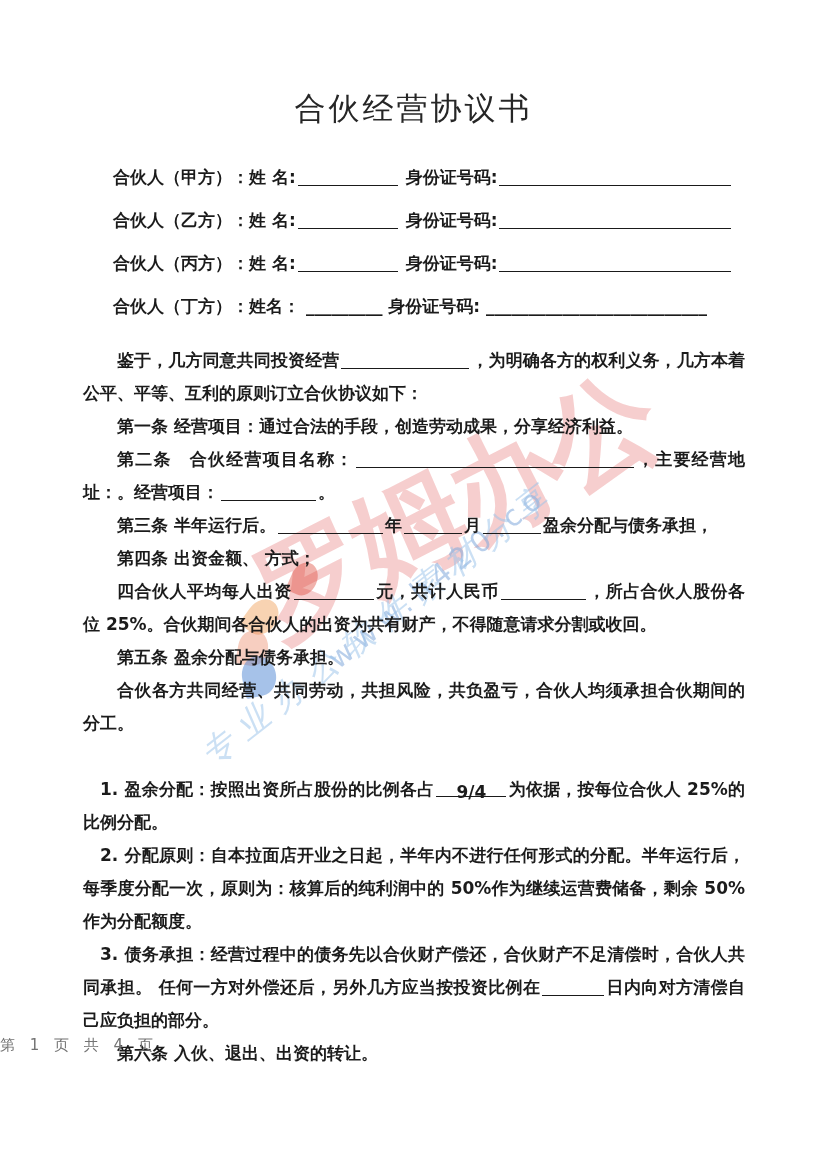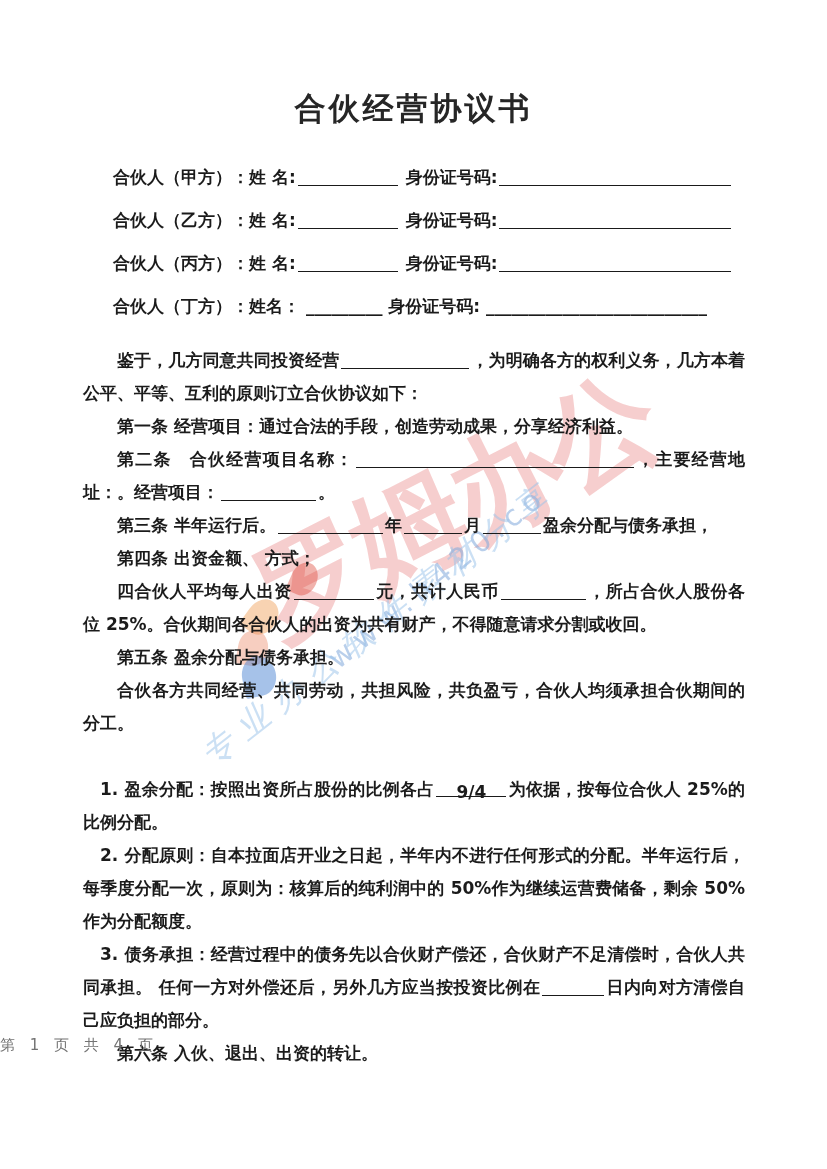--- a/index.html
+++ b/index.html
@@ -35,21 +35,21 @@
   .wm-drop{position:absolute;z-index:0;pointer-events:none;border-radius:50% 50% 50% 6%;}
   .drop-red   {left:291px;top:562px;width:26px;height:34px;background:rgba(222,72,58,0.42); transform:rotate(24deg);}
   .drop-orange{left:247px;top:598px;width:30px;height:38px;background:rgba(238,146,62,0.40);transform:rotate(36deg);}
   .drop-amber {left:238px;top:630px;width:30px;height:36px;background:rgba(232,118,80,0.36);transform:rotate(10deg);}
   .drop-blue  {left:242px;top:656px;width:34px;height:40px;background:rgba(70,128,208,0.48);transform:rotate(-12deg);}
   
   .doc{position:relative;z-index:1;}
   .title{
     padding-top:88px;
     text-align:center;
-    font-size:31px;font-weight:bold;letter-spacing:3px;
+    font-size:31px;font-weight:normal;letter-spacing:3px;
     color:#262626;
   }
   .partners{margin:26px 11px 0 113px;}
   .partner-line{
     height:43px;line-height:43px;
     font-size:17px;font-weight:bold;
     white-space:nowrap;
   }
   .content{
     margin:16px 82px 0 83px;

